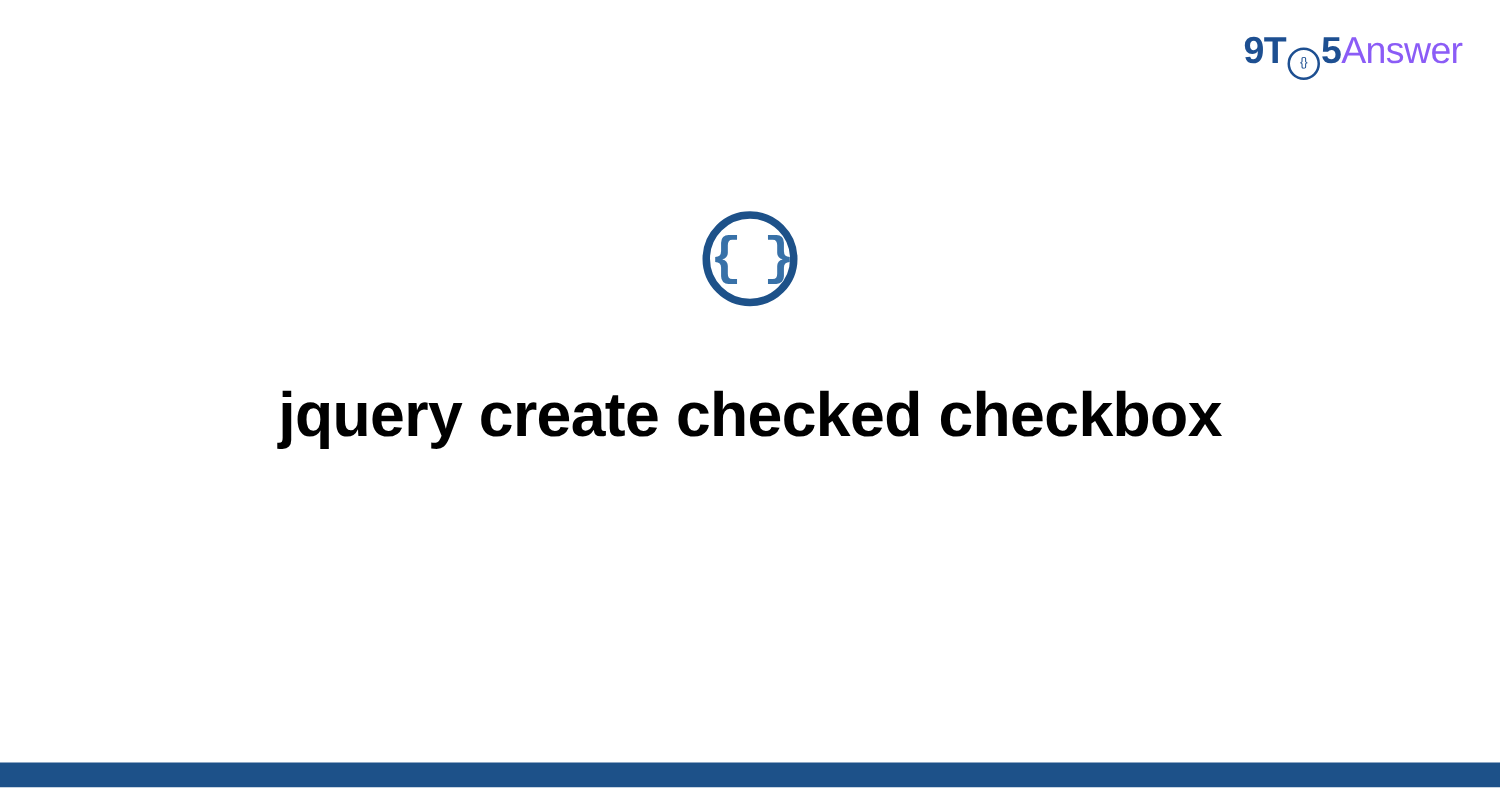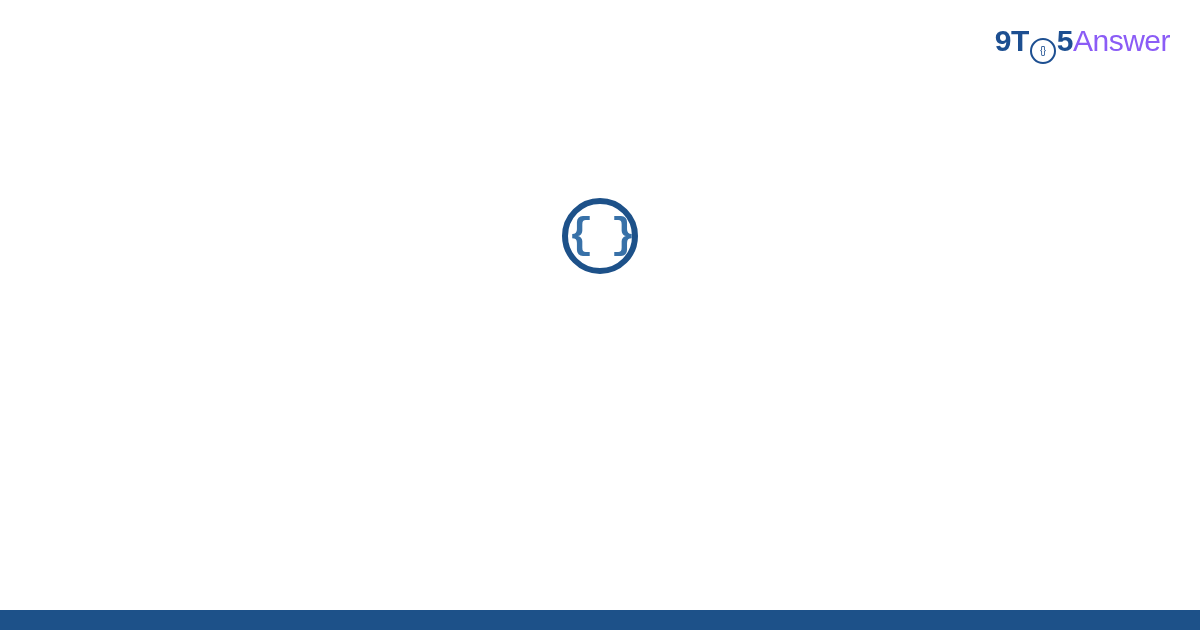--- a/index.html
+++ b/index.html
@@ -105,15 +105,16 @@
 <div class="logo">
   <span class="logo-9t">9T</span><span class="logo-clock">
       <span class="logo-clock-inner">{}</span>
     </span><span class="logo-5">5</span><span class="logo-answer">Answer</span>
 </div>
 
 <div class="content">
   <div class="icon-circle">
     <span class="braces">{ }</span>
   </div>
+  <h1 class="title">jquery create checked checkbox</h1>
 </div>
 
 <div class="footer-bar"></div>
 
 </body></html>

